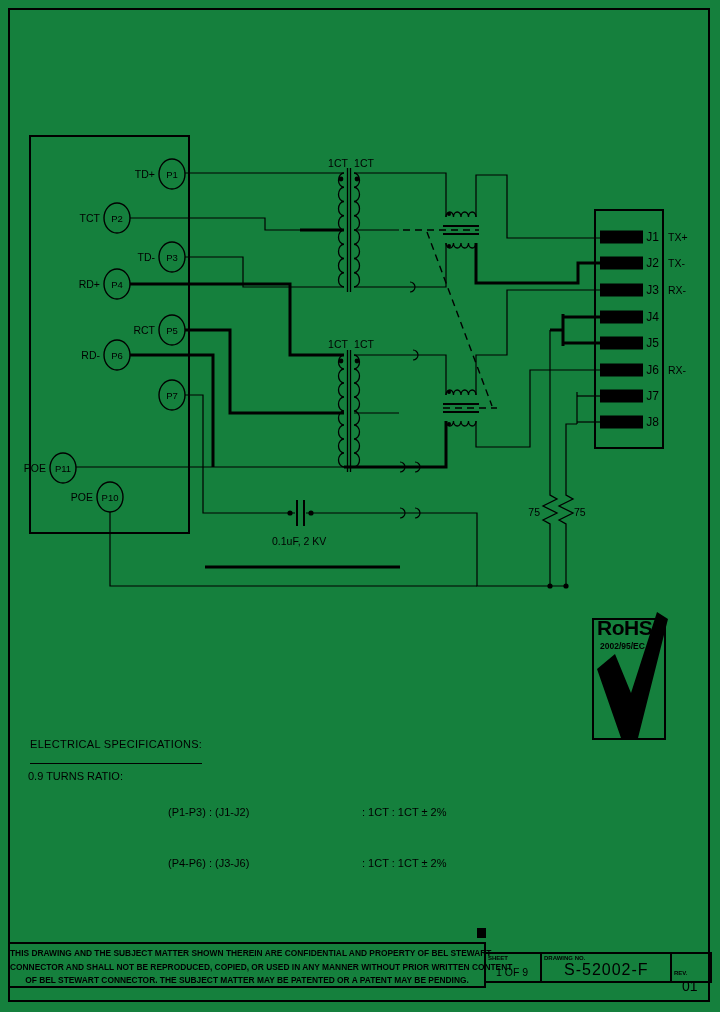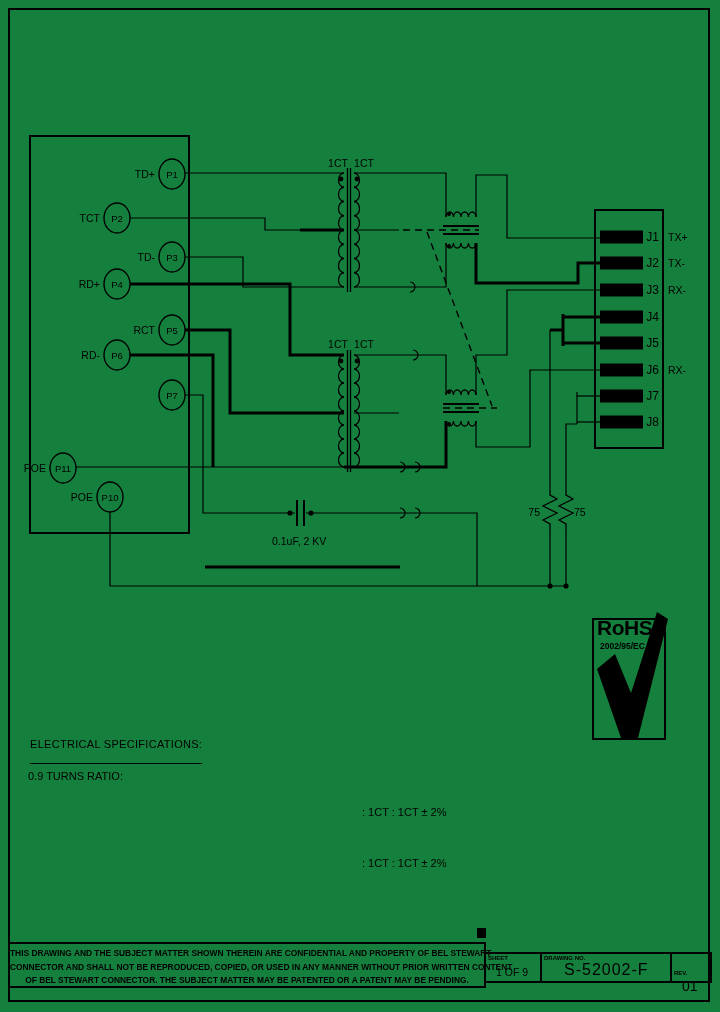--- a/index.html
+++ b/index.html
@@ -245,20 +245,24 @@
           <rect x="600" y="415.5" width="43" height="13" fill="#000" stroke="none"></rect>
           <text x="659" y="426" font-size="12" text-anchor="end" stroke="none">J8</text>
         </g>
     </g>
 
     <polygon points="597,669 615,654 631,693 657,612 668,619 638,738 621,738" fill="#000" stroke="none"></polygon>
   </svg>
 
   <div class="abs" id="spec-heading"><span>ELECTRICAL SPECIFICATIONS:</span></div>
   <div class="abs" id="spec-param">0.9 TURNS RATIO:</div>
+  <div class="abs spec-col" id="spec-map">
+    <div>(P1-P3) : (J1-J2)</div>
+    <div>(P4-P6) : (J3-J6)</div>
+  </div>
   <div class="abs spec-col" id="spec-val">
     <div>: 1CT : 1CT ± 2%</div>
     <div>: 1CT : 1CT ± 2%</div>
   </div>
 
   <div class="abs" id="rohs-box"></div>
   <div class="abs" id="rohs-title">RoHS</div>
   <div class="abs" id="rohs-dir">2002/95/EC</div>
 
   <div class="abs" id="tb-square"></div>

